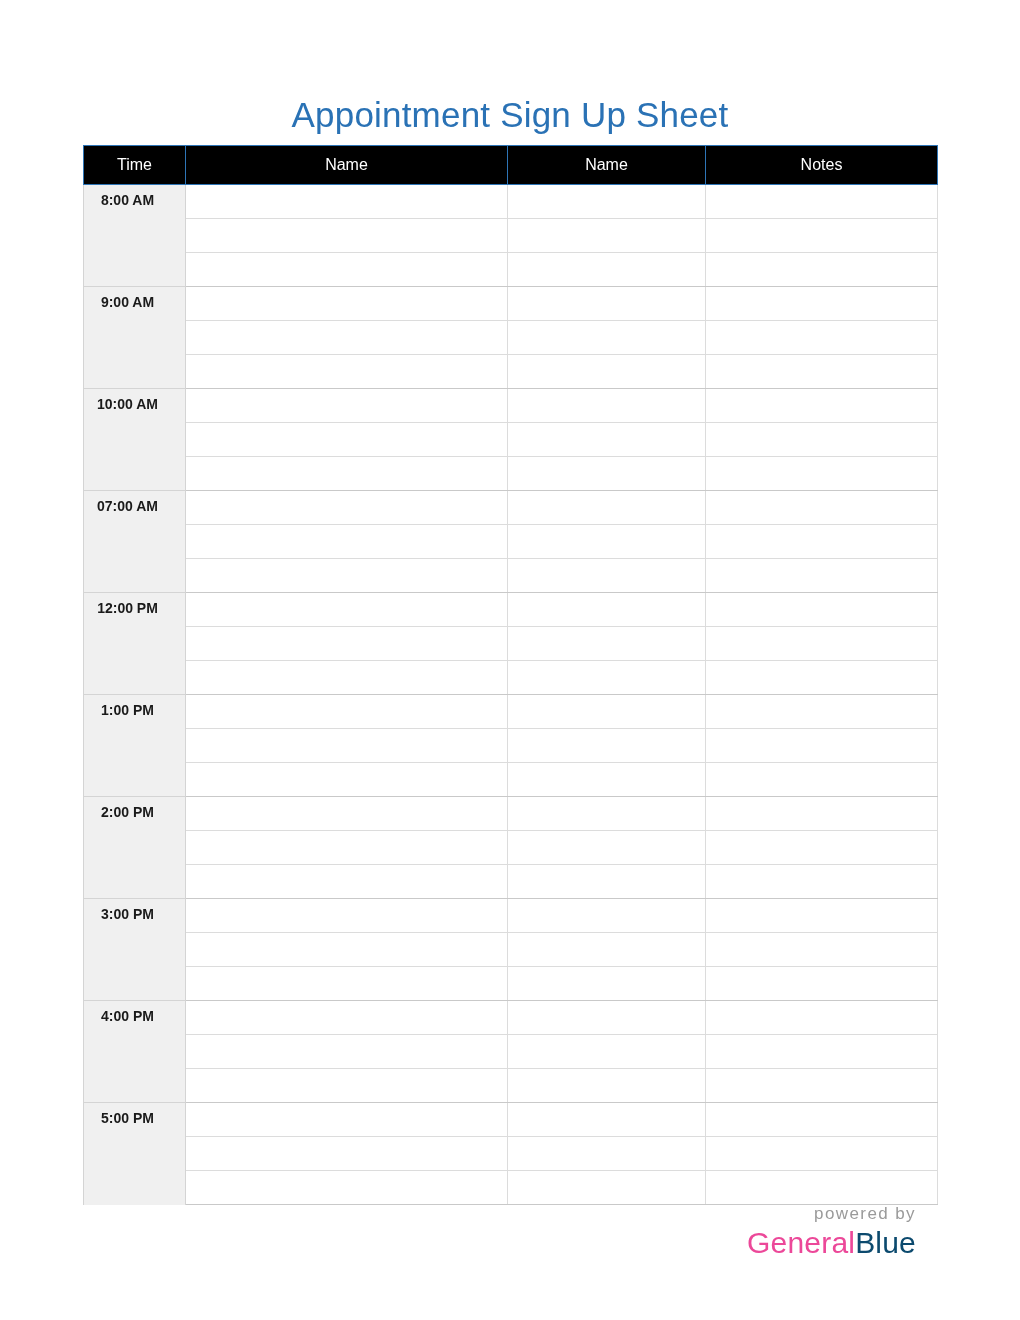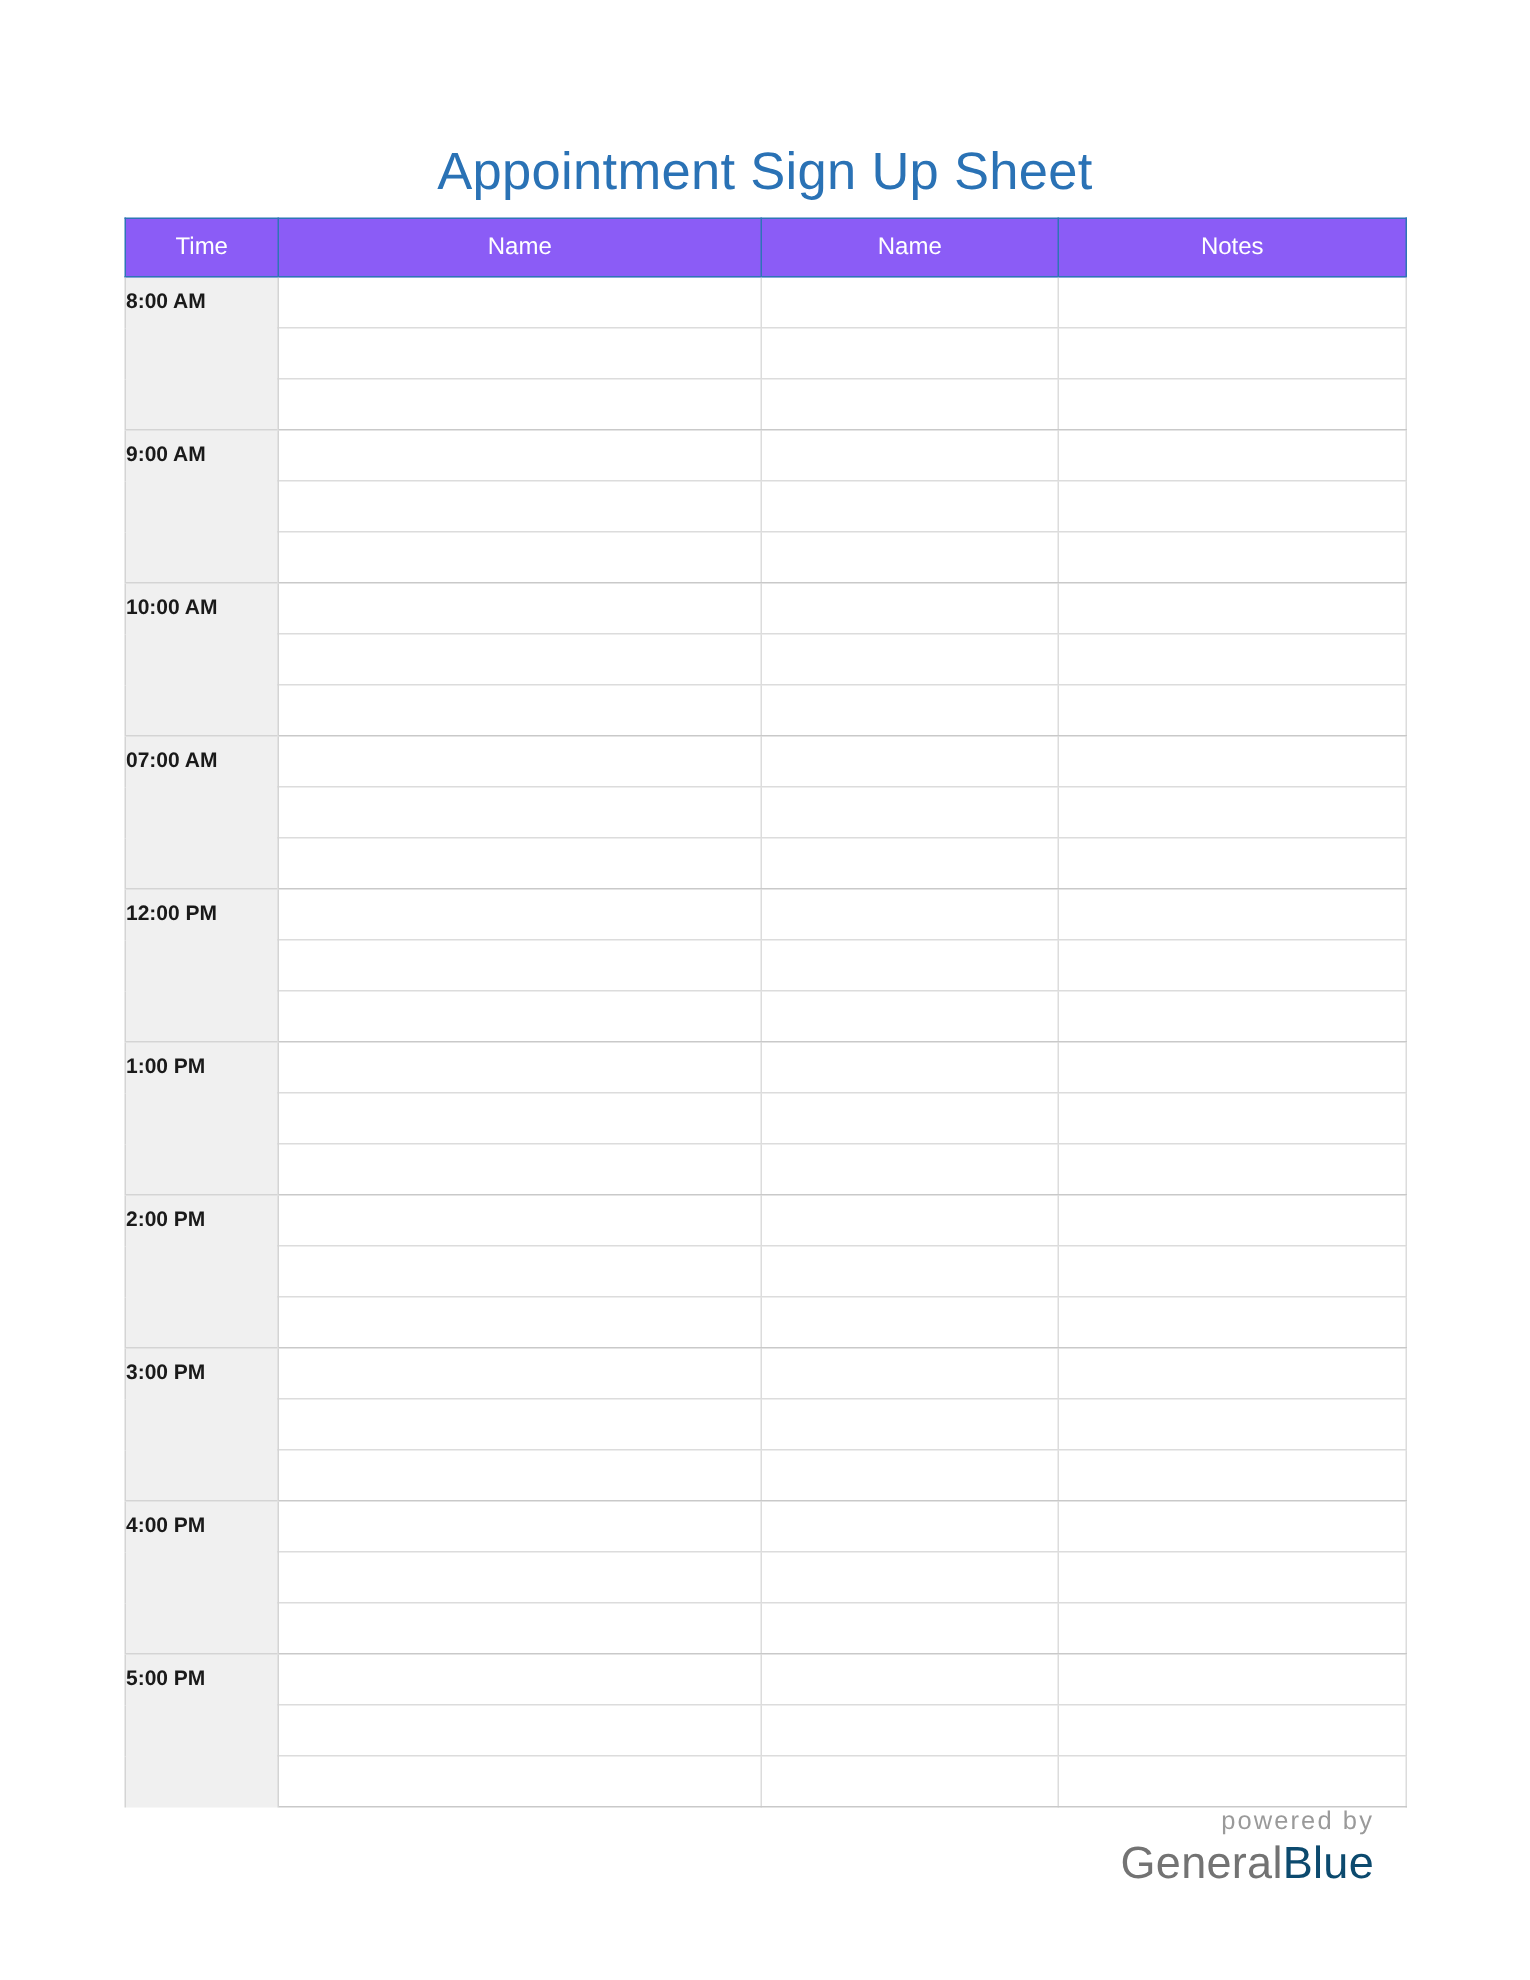--- a/index.html
+++ b/index.html
@@ -35,41 +35,41 @@
   }
   table.sheet {
     position: absolute;
     left: 83px;
     top: 145px;
     width: 854px;
     border-collapse: collapse;
     table-layout: fixed;
   }
   table.sheet th {
-    background: #8b5cf6;
+    background: #000000;
     color: #ffffff;
     font-size: 16px;
     font-weight: normal;
     height: 36px;
     border: 1px solid #2e75b6;
     text-align: center;
     vertical-align: middle;
   }
   col.c-time  { width: 102px; }
   col.c-name  { width: 322px; }
   col.c-phone { width: 198px; }
   col.c-notes { width: 232px; }
 
   td.time-cell {
     background: #f0f0f0;
     border-left: 1px solid #d4d4d4;
     border-right: 1px solid #d4d4d4;
     border-bottom: none;
     border-top: none;
-    text-align: left;
+    text-align: center;
     padding: 0 14px 0 0;
     font-size: 14px;
     font-weight: bold;
     color: #1a1a1a;
     vertical-align: top;
     line-height: 1.1;
   }
   td.time-cell .tlabel {
     display: block;
     margin-top: 8px;
@@ -99,21 +99,21 @@
   .brand .powered {
     font-size: 17px;
     color: #9a9a9a;
     letter-spacing: 1.4px;
     margin-bottom: 6px;
   }
   .brand .logo {
     font-size: 30px;
     letter-spacing: 0.2px;
   }
-  .brand .logo .general { color: #737373; }
+  .brand .logo .general { color: #ec4899; }
   .brand .logo .blue { color: #0c4a6e; }
 </style>
 </head>
 <body>
 
 <div class="page">
 
   <h1 class="title">Appointment Sign Up Sheet</h1>
 
   <table class="sheet">

